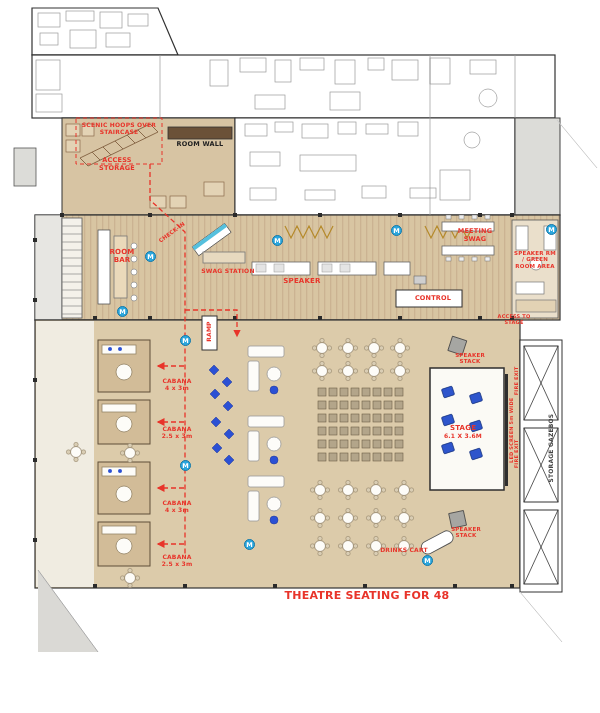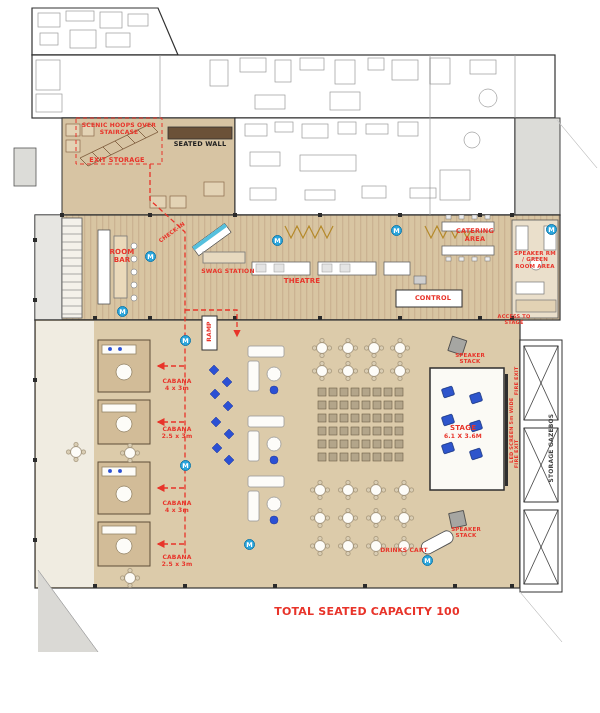--- a/index.html
+++ b/index.html
@@ -362,27 +362,27 @@
       <polyline points="150,164 150,200 185,232 185,556" stroke-dasharray="5 3" stroke-width="1.3"></polyline>
       <polyline points="185,310 237,310 237,336" stroke-dasharray="5 3" stroke-width="1.3" marker-end="url(#arr)"></polyline>
       <line x1="184" y1="366" x2="158" y2="366" stroke-dasharray="5 3" stroke-width="1.3" marker-end="url(#arr)"></line>
       <line x1="184" y1="422" x2="158" y2="422" stroke-dasharray="5 3" stroke-width="1.3" marker-end="url(#arr)"></line>
       <line x1="184" y1="488" x2="158" y2="488" stroke-dasharray="5 3" stroke-width="1.3" marker-end="url(#arr)"></line>
       <line x1="184" y1="544" x2="158" y2="544" stroke-dasharray="5 3" stroke-width="1.3" marker-end="url(#arr)"></line>
     </g>
   </svg>
 
   <div class="lbl" style="left:77px;top:121px;width:84px;font-size:6px">SCENIC HOOPS OVER STAIRCASE</div>
-  <div class="lbl" style="left:88px;top:157px;width:58px;font-size:6.5px">EXIT STORAGE</div>
-  <div class="lbl dark" style="left:170px;top:141px;width:60px;font-size:6.5px">SEATED WALL</div>
+  <div class="lbl" style="left:88px;top:157px;width:58px;font-size:6.5px">ACCESS STORAGE</div>
+  <div class="lbl dark" style="left:170px;top:141px;width:60px;font-size:6.5px">ROOM WALL</div>
   <div class="lbl" style="left:148px;top:229px;width:48px;font-size:5.5px;transform:rotate(-36deg)">CHECK-IN</div>
   <div class="lbl" style="left:102px;top:248px;width:40px;font-size:7px">ROOM BAR</div>
   <div class="lbl" style="left:198px;top:267px;width:60px;font-size:6px">SWAG STATION</div>
-  <div class="lbl" style="left:270px;top:277px;width:64px;font-size:7px">THEATRE</div>
-  <div class="lbl" style="left:450px;top:228px;width:50px;font-size:6.5px">CATERING AREA</div>
+  <div class="lbl" style="left:270px;top:277px;width:64px;font-size:7px">SPEAKER</div>
+  <div class="lbl" style="left:450px;top:228px;width:50px;font-size:6.5px">MEETING SWAG</div>
   <div class="lbl" style="left:512px;top:250px;width:46px;font-size:5.5px">SPEAKER RM / GREEN ROOM AREA</div>
   <div class="lbl" style="left:396px;top:295px;width:74px;font-size:6.5px">CONTROL</div>
   <div class="lbl" style="left:492px;top:314px;width:44px;font-size:5px">ACCESS TO STAGE</div>
   <div class="lbl rot" style="left:192px;top:328px;width:34px;font-size:6px">RAMP</div>
 
   <div class="lbl" style="left:154px;top:377px;width:46px;font-size:6px">
     <span class="ln">CABANA</span>
     <span class="ln">4 x 3m</span>
   </div>
   <div class="lbl" style="left:154px;top:425px;width:46px;font-size:6px">
@@ -404,21 +404,21 @@
   </div>
 
   <div class="lbl rot" style="left:480px;top:428px;width:64px;font-size:5px">LED SCREEN 5m WIDE</div>
   <div class="lbl" style="left:448px;top:352px;width:44px;font-size:5.5px">SPEAKER STACK</div>
   <div class="lbl" style="left:444px;top:526px;width:44px;font-size:5.5px">SPEAKER STACK</div>
   <div class="lbl" style="left:376px;top:546px;width:56px;font-size:6px">DRINKS CART</div>
   <div class="lbl rot" style="left:518px;top:446px;width:66px;font-size:6px;color:#444">STORAGE GAZEBOS</div>
   <div class="lbl rot" style="left:499px;top:378px;width:36px;font-size:5px">FIRE EXIT</div>
   <div class="lbl rot" style="left:499px;top:451px;width:36px;font-size:5px">FIRE EXIT</div>
 
-  <div class="lbl" style="left:247px;top:606px;width:240px;font-size:11px">TOTAL SEATED CAPACITY 100</div>
+  <div class="lbl" style="left:257px;top:590px;width:220px;font-size:11px">THEATRE SEATING FOR 48</div>
 
   <div class="m-marker" style="left:145px;top:251px">M</div>
   <div class="m-marker" style="left:117px;top:306px">M</div>
   <div class="m-marker" style="left:272px;top:235px">M</div>
   <div class="m-marker" style="left:391px;top:225px">M</div>
   <div class="m-marker" style="left:546px;top:224px">M</div>
   <div class="m-marker" style="left:180px;top:335px">M</div>
   <div class="m-marker" style="left:180px;top:460px">M</div>
   <div class="m-marker" style="left:244px;top:539px">M</div>
   <div class="m-marker" style="left:422px;top:555px">M</div>

